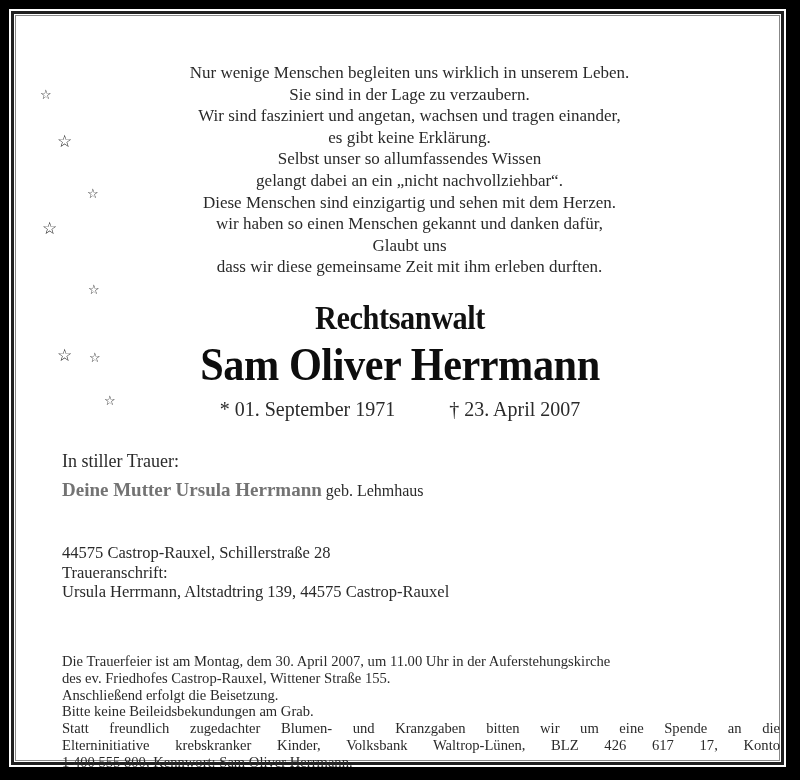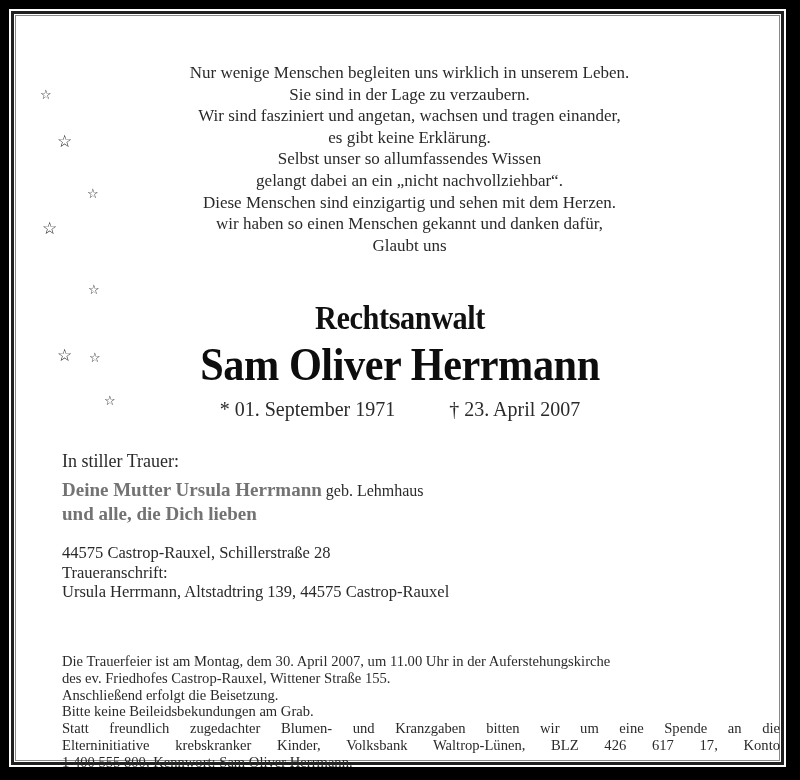--- a/index.html
+++ b/index.html
@@ -69,34 +69,34 @@
   <div class="center poem">
     <div>Nur wenige Menschen begleiten uns wirklich in unserem Leben.</div>
     <div>Sie sind in der Lage zu verzaubern.</div>
     <div>Wir sind fasziniert und angetan, wachsen und tragen einander,</div>
     <div>es gibt keine Erklärung.</div>
     <div>Selbst unser so allumfassendes Wissen</div>
     <div>gelangt dabei an ein „nicht nachvollziehbar“.</div>
     <div>Diese Menschen sind einzigartig und sehen mit dem Herzen.</div>
     <div>wir haben so einen Menschen gekannt und danken dafür,</div>
     <div>Glaubt uns</div>
+    <div>dass wir diese gemeinsame Zeit mit ihm erleben durften.</div>
   </div>
 
   <div class="center title">Rechtsanwalt</div>
   <div class="center name">Sam Oliver Herrmann</div>
 
   <div class="center dates">
     <span class="birth">* 01. September 1971</span><span class="death">† 23. April 2007</span>
   </div>
 
   <div class="left-block mourn-label">In stiller Trauer:</div>
 
   <div class="left-block mourn-names">
     <div><b>Deine Mutter Ursula Herrmann</b><span class="geb"> geb. Lehmhaus</span></div>
-    <div><b>und alle, die Dich lieben</b></div>
   </div>
 
   <div class="left-block address">
     <div>44575 Castrop-Rauxel, Schillerstraße 28</div>
     <div>Traueranschrift:</div>
     <div>Ursula Herrmann, Altstadtring 139, 44575 Castrop-Rauxel</div>
   </div>
 
   <div class="left-block notice">
     <div>Die Trauerfeier ist am Montag, dem 30. April 2007, um 11.00 Uhr in der Auferstehungskirche</div>

